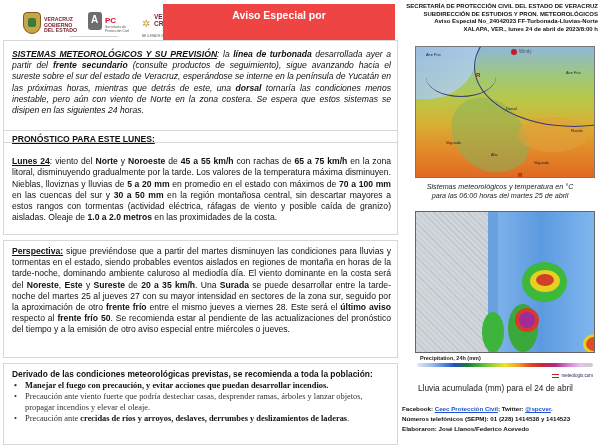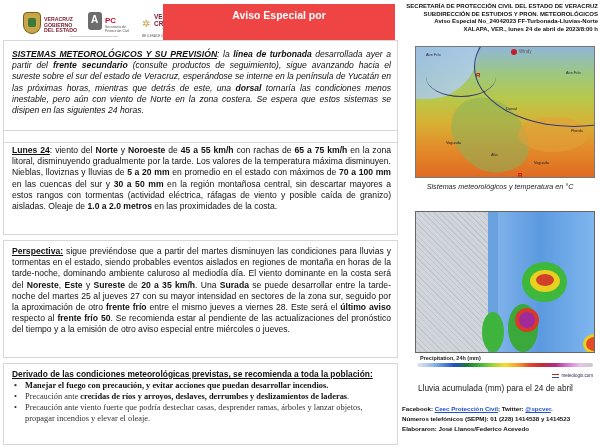--- a/index.html
+++ b/index.html
@@ -26,21 +26,21 @@
 
     
     .box { position: absolute; left: 3px; width: 395px; border: 1.5px solid #d7d7d7; font-size: 8.6px; line-height: 11.2px; text-align: justify; padding: 2px 6px 2px 8px; }
     .box b { font-weight: bold; }
     .u { text-decoration: underline; font-weight: bold; }
     #box1 { top: 40px; height: 103px; padding-top: 8px; font-style: italic; }
     #box2 { top: 130px; height: 105px; padding-top: 3px; }
     #box3 { top: 240px; height: 118px; padding-top: 5px; }
     #box4 { top: 363px; height: 82px; padding-top: 5px; text-align: left; font-size: 8.4px; line-height: 11px; }
     .spacer { height: 11px; }
-    .rec-title { font-weight: bold; text-decoration: underline; }
+    .rec-title { font-weight: bold; }
     .rec-list { list-style: none; font-family: Liberation Serif, serif; }
     .rec-list li { position: relative; padding-left: 13px; color: #333; }
     .rec-list li::before { content: "•"; position: absolute; left: 2px; top: 0; color: #333; }
     .rec-list li.strong { font-weight: bold; color: #111; }
     .rec-list li b { color: #111; }
 
     
     .map1 { position: absolute; left: 415px; top: 46px; width: 180px; height: 132px; border: 1px solid #777; overflow: hidden;
       background: linear-gradient(180deg, #8fb7d9 0%, #9ec87a 22%, #b8c84a 40%, #d6b234 58%, #e38c2a 78%, #e06a22 100%); }
     .map1 .cold { position: absolute; left: 0; top: 0; width: 62px; height: 52px; background: linear-gradient(135deg,#9dbfe3,#b9d4ee); border-radius: 0 0 50px 0; opacity: .85; }
@@ -109,34 +109,35 @@
   <div>SUBDIRECCIÓN DE ESTUDIOS Y PRON. METEOROLÓGICOS</div>
   <div>Aviso Especial No_24042023 FF-Turbonada-Lluvias-Norte</div>
   <div>XALAPA, VER., lunes 24 de abril de 2023/8:00 h</div>
 </div>
 
 <div class="box" id="box1">
   <span class="u">SISTEMAS METEOROLÓGICOS Y SU PREVISIÓN</span><span>: la </span><b>línea de turbonada</b><span> desarrollada ayer a partir del </span><b>frente secundario</b><span> (consulte productos de seguimiento), sigue avanzando hacia el sureste sobre el sur del estado de Veracruz, esperándose se interne en la península de Yucatán en las próximas horas, mientras que detrás de este, una </span><b>dorsal</b><span> tornaría las condiciones menos inestable, pero aún con viento de Norte en la zona costera. Se espera que estos sistemas se disipen en las siguientes 24 horas.</span>
 </div>
 
 <div class="box" id="box2">
+  <div class="u">PRONÓSTICO PARA ESTE LUNES:</div>
   <div class="spacer"></div>
   <div><span class="u">Lunes 24</span><span>: viento del </span><b>Norte</b><span> y </span><b>Noroeste</b><span> de </span><b>45 a 55 km/h</b><span> con rachas de </span><b>65 a 75 km/h</b><span> en la zona litoral, disminuyendo gradualmente por la tarde. Los valores de la temperatura máxima disminuyen. Nieblas, lloviznas y lluvias de </span><b>5 a 20 mm</b><span> en promedio en el estado con máximos de </span><b>70 a 100 mm</b><span> en las cuencas del sur y </span><b>30 a 50 mm</b><span> en la región montañosa central, sin descartar mayores a estos rangos con tormentas (actividad eléctrica, ráfagas de viento y posible caída de granizo) aisladas. Oleaje de </span><b>1.0 a 2.0 metros</b><span> en las proximidades de la costa.</span></div>
 </div>
 
 <div class="box" id="box3">
   <span class="u">Perspectiva:</span><span> sigue previéndose que a partir del martes disminuyen las condiciones para lluvias y tormentas en el estado, siendo probables eventos aislados en regiones de montaña en horas de la tarde-noche, dominando ambiente caluroso al mediodía día. El viento dominante en la costa será del </span><b>Noreste</b><span>, </span><b>Este</b><span> y </span><b>Sureste</b><span> de </span><b>20 a 35 km/h</b><span>. Una </span><b>Surada</b><span> se puede desarrollar entre la tarde-noche del martes 25 al jueves 27 con su mayor intensidad en sectores de la zona sur, seguido por la aproximación de otro </span><b>frente frío</b><span> entre el mismo jueves a viernes 28. Este será el </span><b>último aviso</b><span> respecto al </span><b>frente frío 50</b><span>. Se recomienda estar al pendiente de las actualizaciones del pronóstico del tiempo y a la emisión de otro aviso especial entre miércoles o jueves.</span>
 </div>
 
 <div class="box" id="box4">
   <div class="rec-title">Derivado de las condiciones meteorológicas previstas, se recomienda a toda la población:</div>
   <ul class="rec-list">
     <li class="strong">Manejar el fuego con precaución, y evitar acciones que puedan desarrollar incendios.</li>
+    <li>Precaución ante viento fuerte que podría destechar casas, desprender ramas, árboles y lanzar objetos, propagar incendios y elevar el oleaje.</li>
     <li><span>Precaución ante </span><b>crecidas de ríos y arroyos, deslaves, derrumbes y deslizamientos de laderas</b><span>.</span></li>
-    <li>Precaución ante viento fuerte que podría destechar casas, desprender ramas, árboles y lanzar objetos, propagar incendios y elevar el oleaje.</li>
   </ul>
 </div>
 
 <div class="map1">
   <div class="cold"></div>
   <div class="land"></div>
   <div class="gulf"></div>
   <div class="front"></div>
   <div class="front2"></div>
   <div class="windy"><span class="windy-dot"></span><span>Windy</span></div>
@@ -145,20 +146,21 @@
   <span class="lbl" style="left:90px;top:60px;">Dorsal</span>
   <span class="lbl" style="left:30px;top:94px;">Vaguada</span>
   <span class="lbl" style="left:75px;top:106px;">Alta</span>
   <span class="lbl" style="left:118px;top:114px;">Vaguada</span>
   <span class="lbl" style="left:155px;top:82px;">Florida</span>
   <span class="h-mark" style="left:60px;top:25px;">R</span>
   <span class="h-mark" style="left:102px;top:125px;">R</span>
 </div>
 <div class="cap1">
   <div>Sistemas meteorológicos y temperatura en °C</div>
+  <div>para las 06:00 horas del martes 25 de abril</div>
 </div>
 
 <div class="map2">
   <div class="landgrid"></div>
   <div class="coast"></div>
   <div class="blob b-green1"></div>
   <div class="blob b-yellow1"></div>
   <div class="blob b-red1"></div>
   <div class="blob b-green2"></div>
   <div class="blob b-green3"></div>

